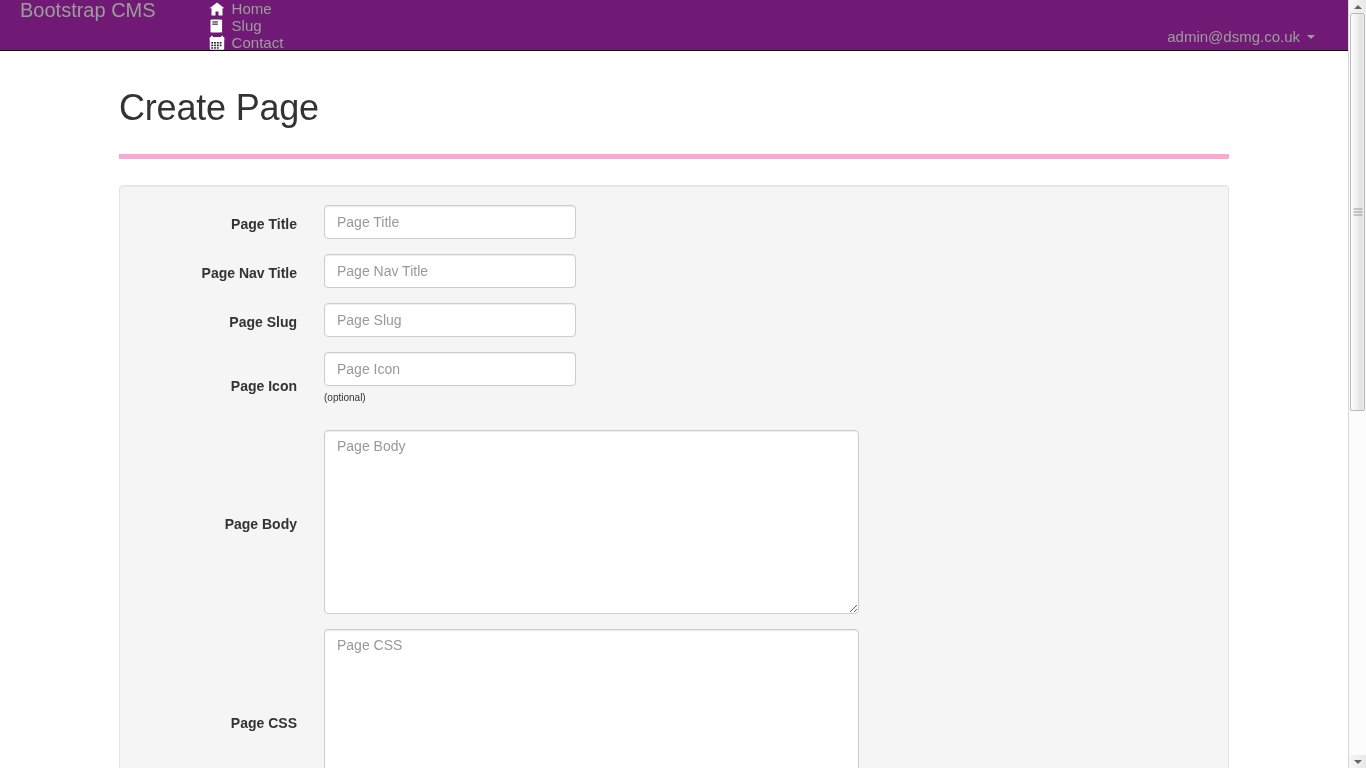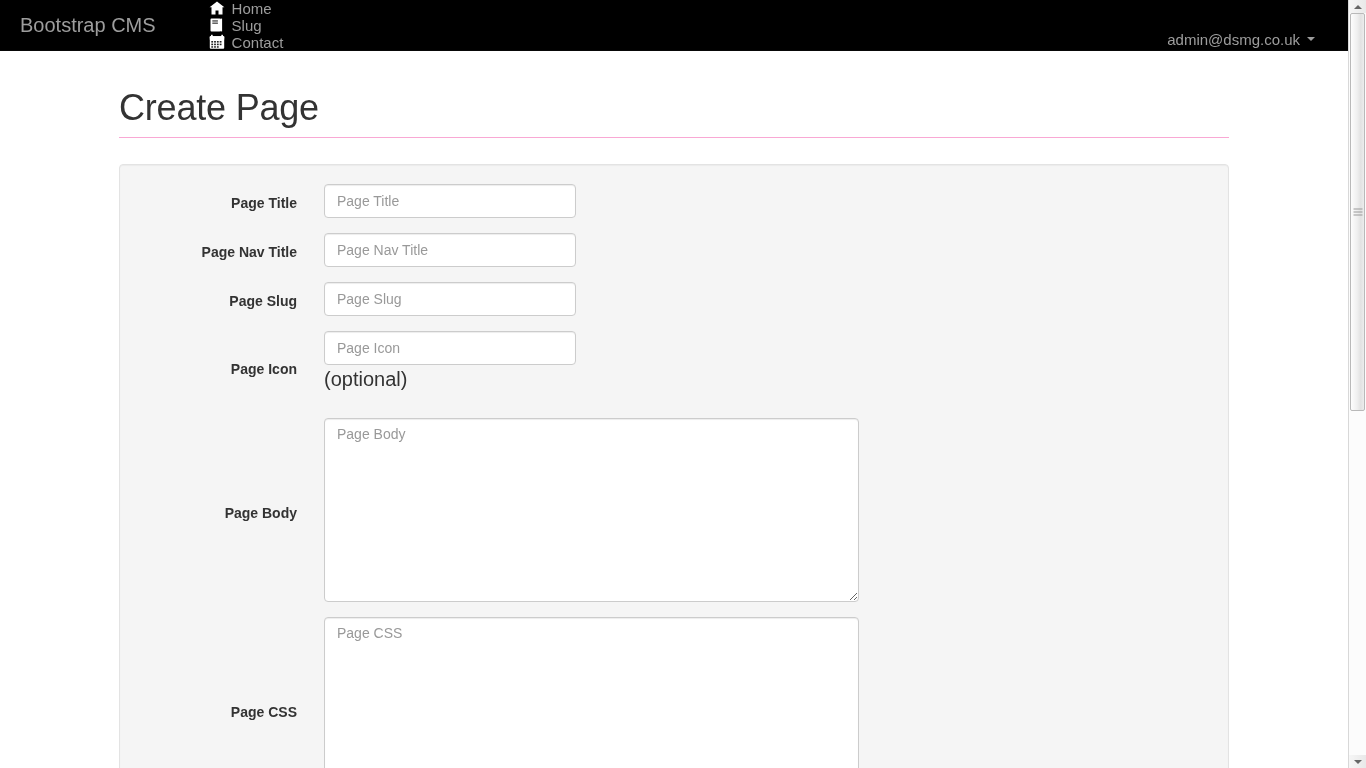--- a/index.html
+++ b/index.html
@@ -25,24 +25,24 @@
     width: 1348px;
     height: 768px;
     background: #ffffff;
     overflow: hidden;
   }
 
   
   .navbar {
     position: relative;
     height: 51px;
-    background: #000000;
+    background: #701a75;
     border-bottom: 1px solid #080808;
     display: flex;
-    align-items: center;
+    align-items: flex-start;
   }
   .navbar-brand {
     display: flex;
     align-items: center;
     padding: 0 15px 0 15px;
     margin-left: 5px;
     font-size: 20px;
     color: #9d9d9d;
     line-height: 1;
     text-decoration: none;
@@ -107,23 +107,23 @@
 
   
   .container {
     width: 1140px;
     margin: 0 auto;
     padding: 0 15px;
     position: relative;
   }
 
   .page-header {
-    padding-bottom: 9px;
+    padding-bottom: 26px;
     margin: 37px 0 0 0;
-    border-bottom: 1px solid #f9a8d4;
+    border-bottom: 5px solid #f9a8d4;
   }
   .page-header h1 {
     margin: 0;
     font-size: 36px;
     font-weight: normal;
     color: #333333;
     line-height: 1.1;
     letter-spacing: -0.2px;
   }
 
@@ -183,23 +183,24 @@
   textarea.form-control {
     height: auto;
     resize: vertical;
     overflow: auto;
   }
   textarea.body-area { height: 184px; }
   textarea.css-area { height: 184px; }
 
   .help-block {
     display: block;
+    margin-top: 5px;
     margin-bottom: 10px;
     color: #333333;
-    font-size: 20px;
+    font-size: 10px;
     line-height: 1.42857;
   }
 
   
   #osbar {
     position: absolute;
     top: 0; right: 0;
     width: 18px;
     height: 768px;
     background: #fdfdfd;

